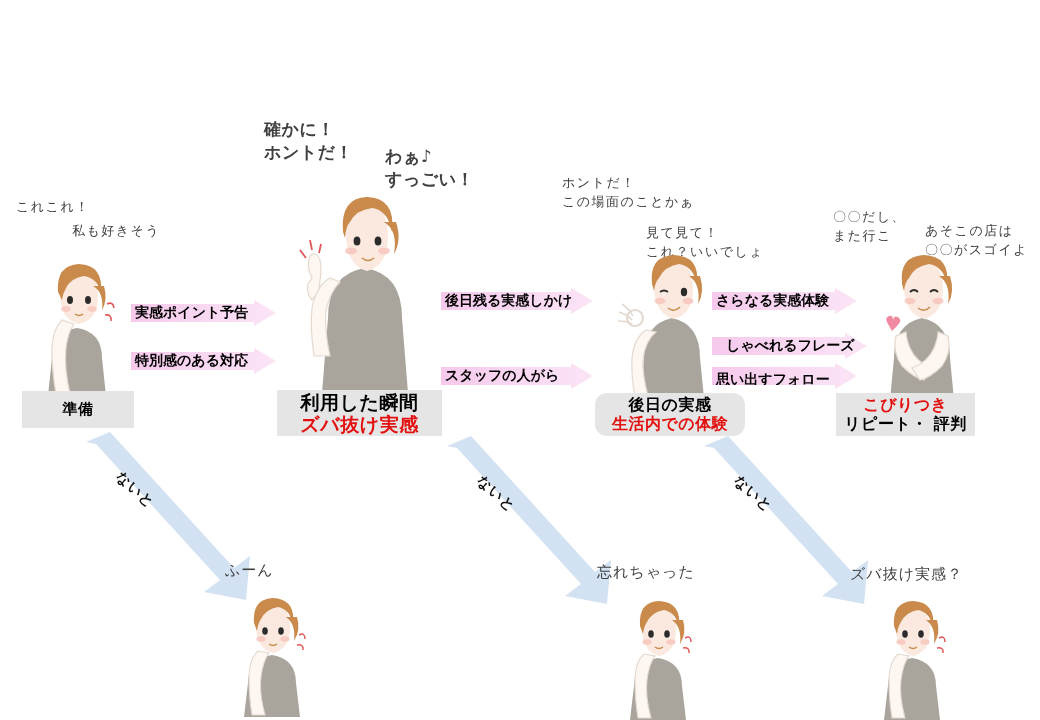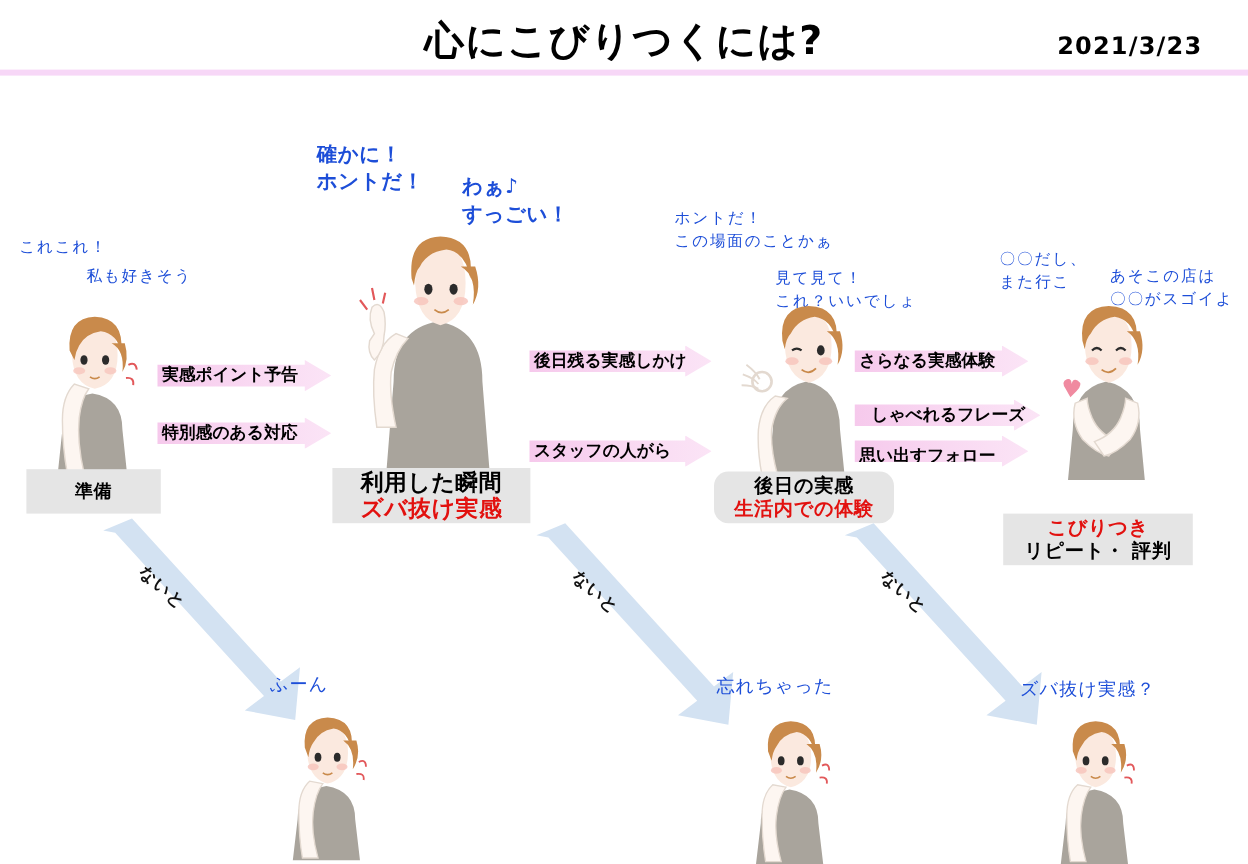--- a/index.html
+++ b/index.html
@@ -22,21 +22,21 @@
     font-family:"DejaVu Sans","Liberation Sans",sans-serif;
   }
   .date{
     position:absolute;right:38px;top:26px;
     font-size:20px;font-weight:bold;color:#000;letter-spacing:1px;
     font-family:"DejaVu Sans","Liberation Sans",sans-serif;
   }
 
   
   .note{
-    position:absolute;color:#1d4ed8;font-size:13px;line-height:1.45;
+    position:absolute;color:#404040;font-size:13px;line-height:1.45;
     font-family:"DejaVu Sans","Liberation Sans",sans-serif;
     white-space:pre-line;letter-spacing:1.5px;
   }
   .note.big{font-size:17px;font-weight:bold;letter-spacing:0.5px;line-height:1.35;}
   .note.mid{font-size:15px;letter-spacing:1px;}
 
   
   .stagebox{
     position:absolute;background:#e5e5e5;
     display:flex;flex-direction:column;align-items:center;justify-content:center;
@@ -73,25 +73,20 @@
 
   
   .person{position:absolute;}
   .person svg{display:block;}
 </style>
 </head>
 <body>
 
 <div id="page">
 
-  <div class="header">
-    <div class="title">心にこびりつくには?</div>
-    <div class="date">2021/3/23</div>
-    <div class="header-rule"></div>
-  </div>
 
   <div class="note" style="left:16px;top:198px;">これこれ！</div>
   <div class="note" style="left:72px;top:222px;">私も好きそう</div>
 
   <div class="note big" style="left:264px;top:118px;">確かに！
 ホントだ！</div>
   <div class="note big" style="left:385px;top:145px;">わぁ♪
 すっごい！</div>
 
   <div class="note" style="left:562px;top:174px;">ホントだ！
@@ -264,21 +259,21 @@
   <div class="stagebox" style="left:277px;top:390px;width:165px;height:46px;">
     <div class="l1 sb-black" style="font-size:19px;">利用した瞬間</div>
     <div class="l2 sb-red" style="font-size:19px;">ズバ抜け実感</div>
   </div>
 
   <div class="stagebox" style="left:595px;top:393px;width:150px;height:43px;border-radius:12px;">
     <div class="l1 sb-black" style="font-size:16px;">後日の実感</div>
     <div class="l2 sb-red" style="font-size:16px;">生活内での体験</div>
   </div>
 
-  <div class="stagebox" style="left:836px;top:393px;width:158px;height:43px;margin-top:35px;">
+  <div class="stagebox" style="left:836px;top:393px;width:139px;height:43px;">
     <div class="l1 sb-red" style="font-size:16px;">こびりつき</div>
     <div class="l2 sb-black" style="font-size:16px;">リピート・ 評判</div>
   </div>
 
   <div class="barrow" style="left:82px;top:432px;">
     <svg width="220" height="180" viewBox="0 0 220 180">
       <path d="M4 10 L28 0 L152 136 L168 124 L164 168 L122 160 L138 148 L14 12 Z" fill="#d3e2f2"></path>
     </svg>
     <div class="blabel" style="left:42px;top:36px;">ないと</div>
   </div>

